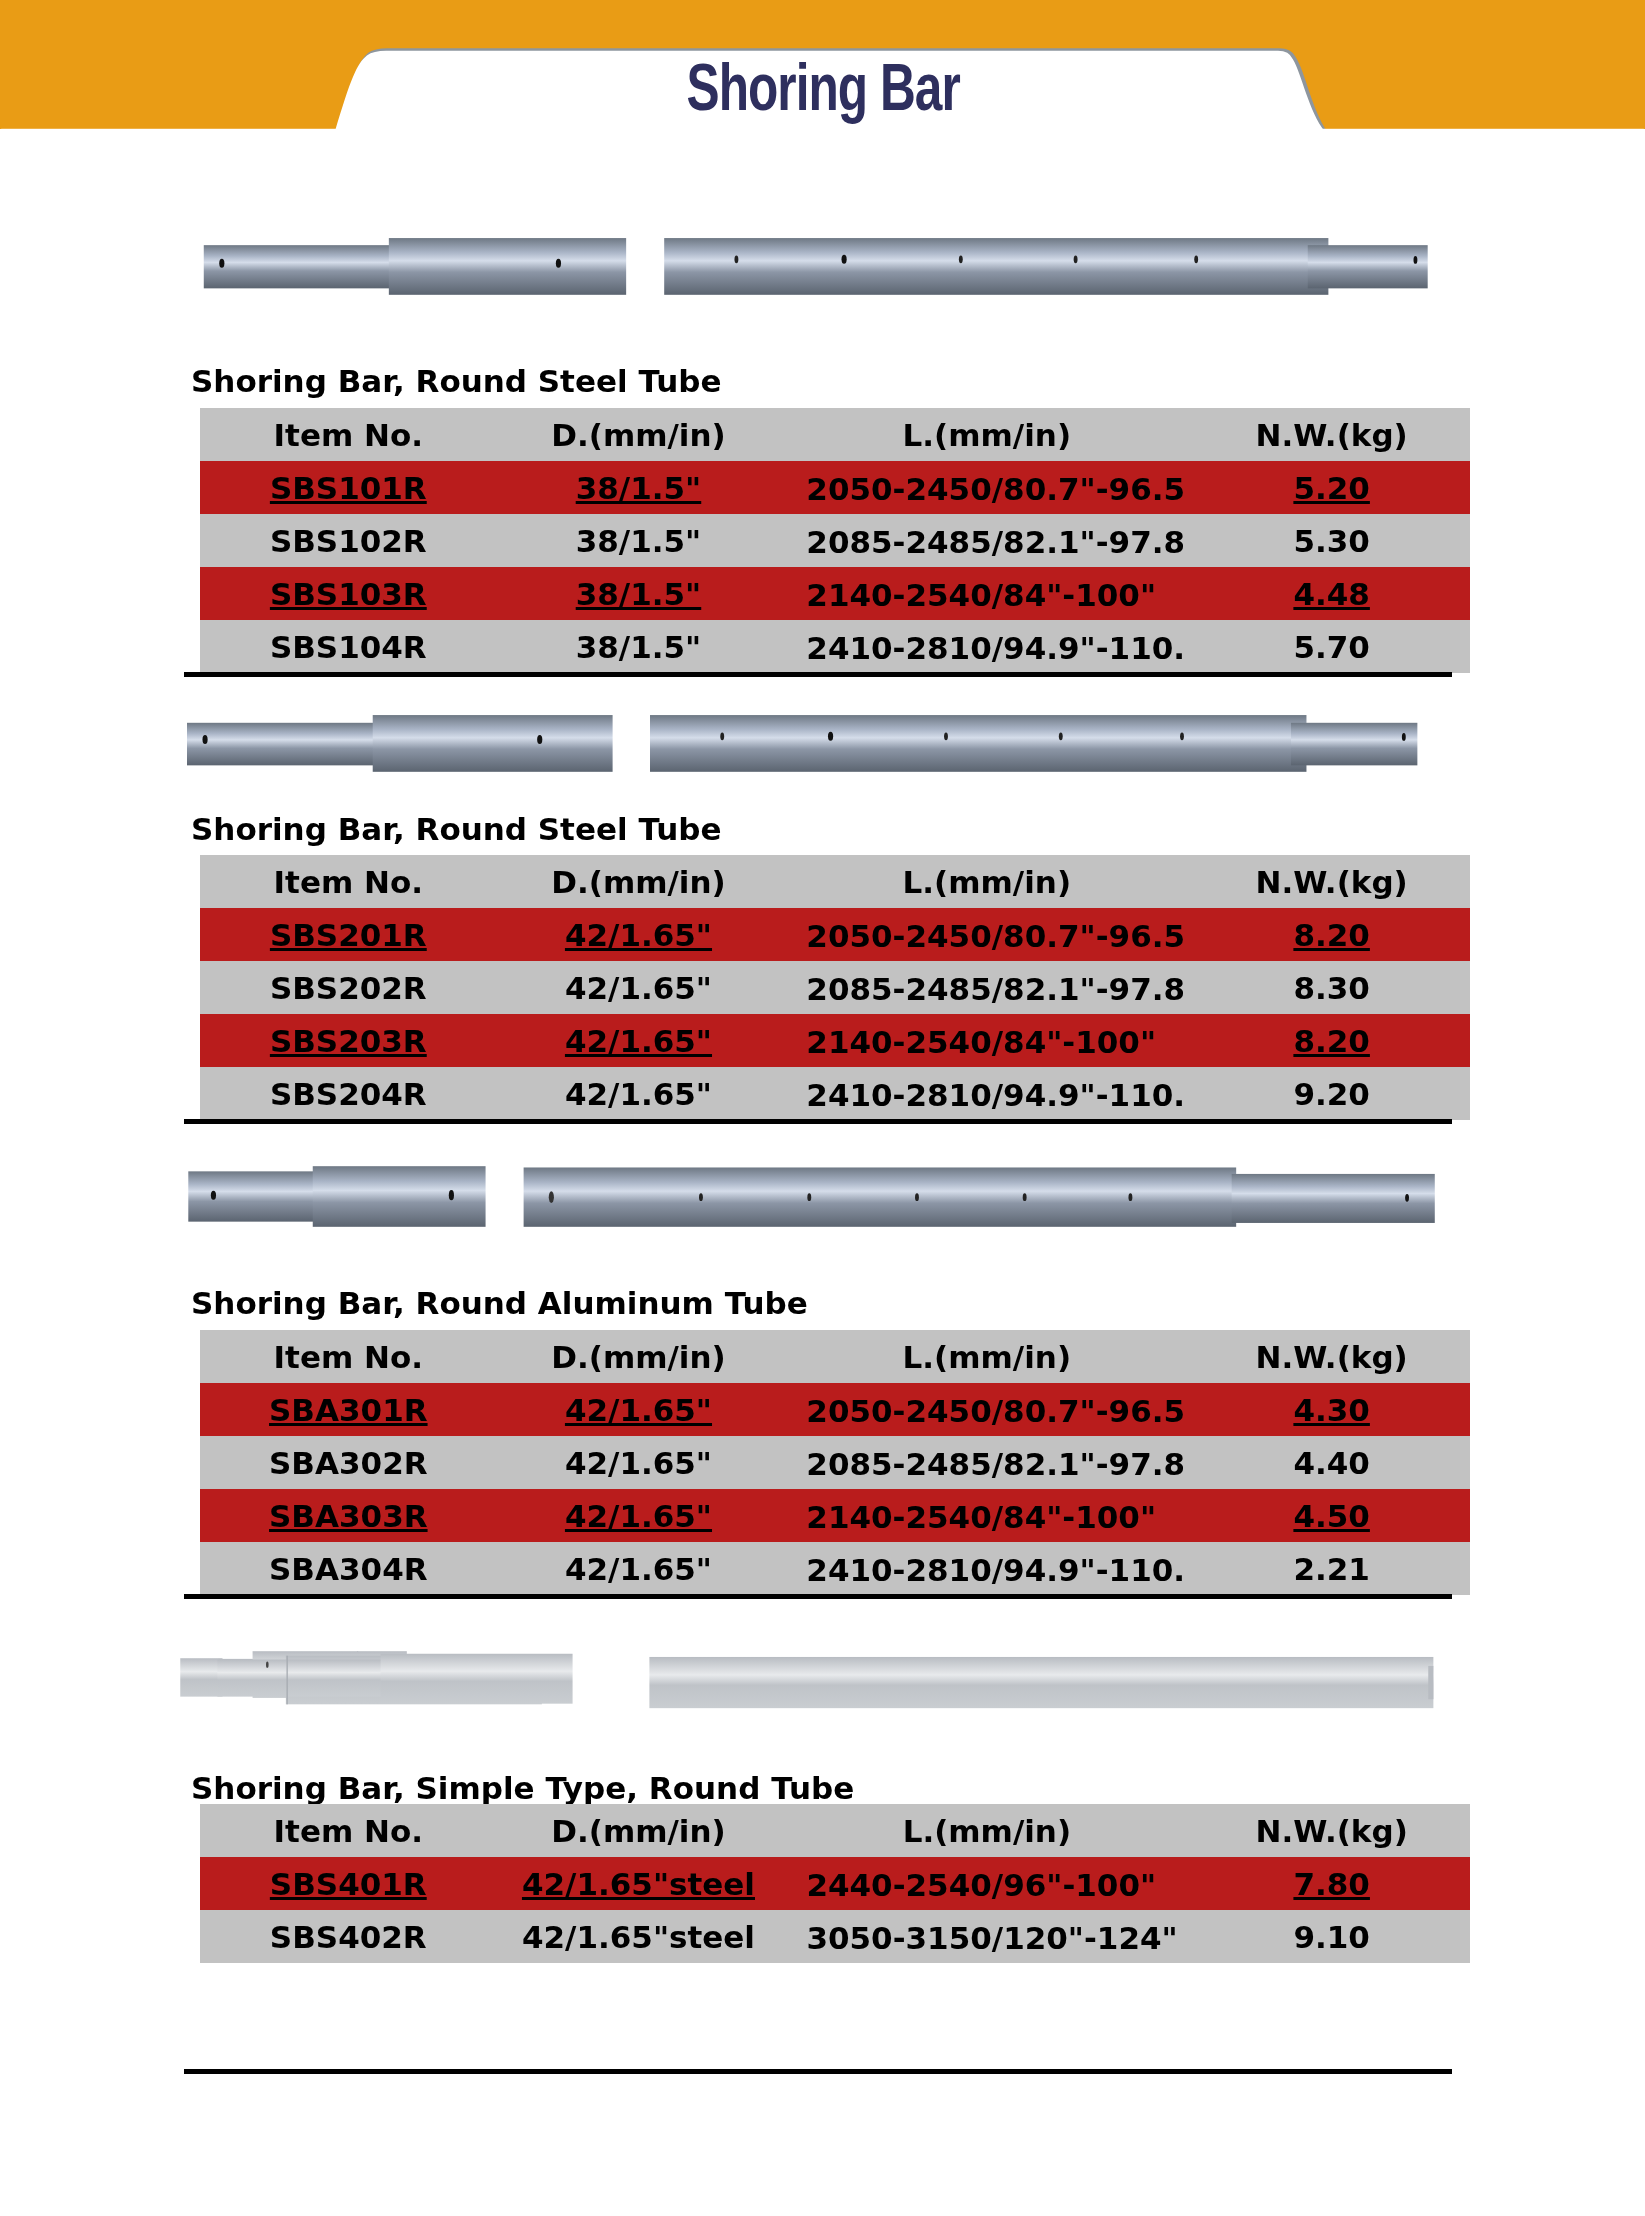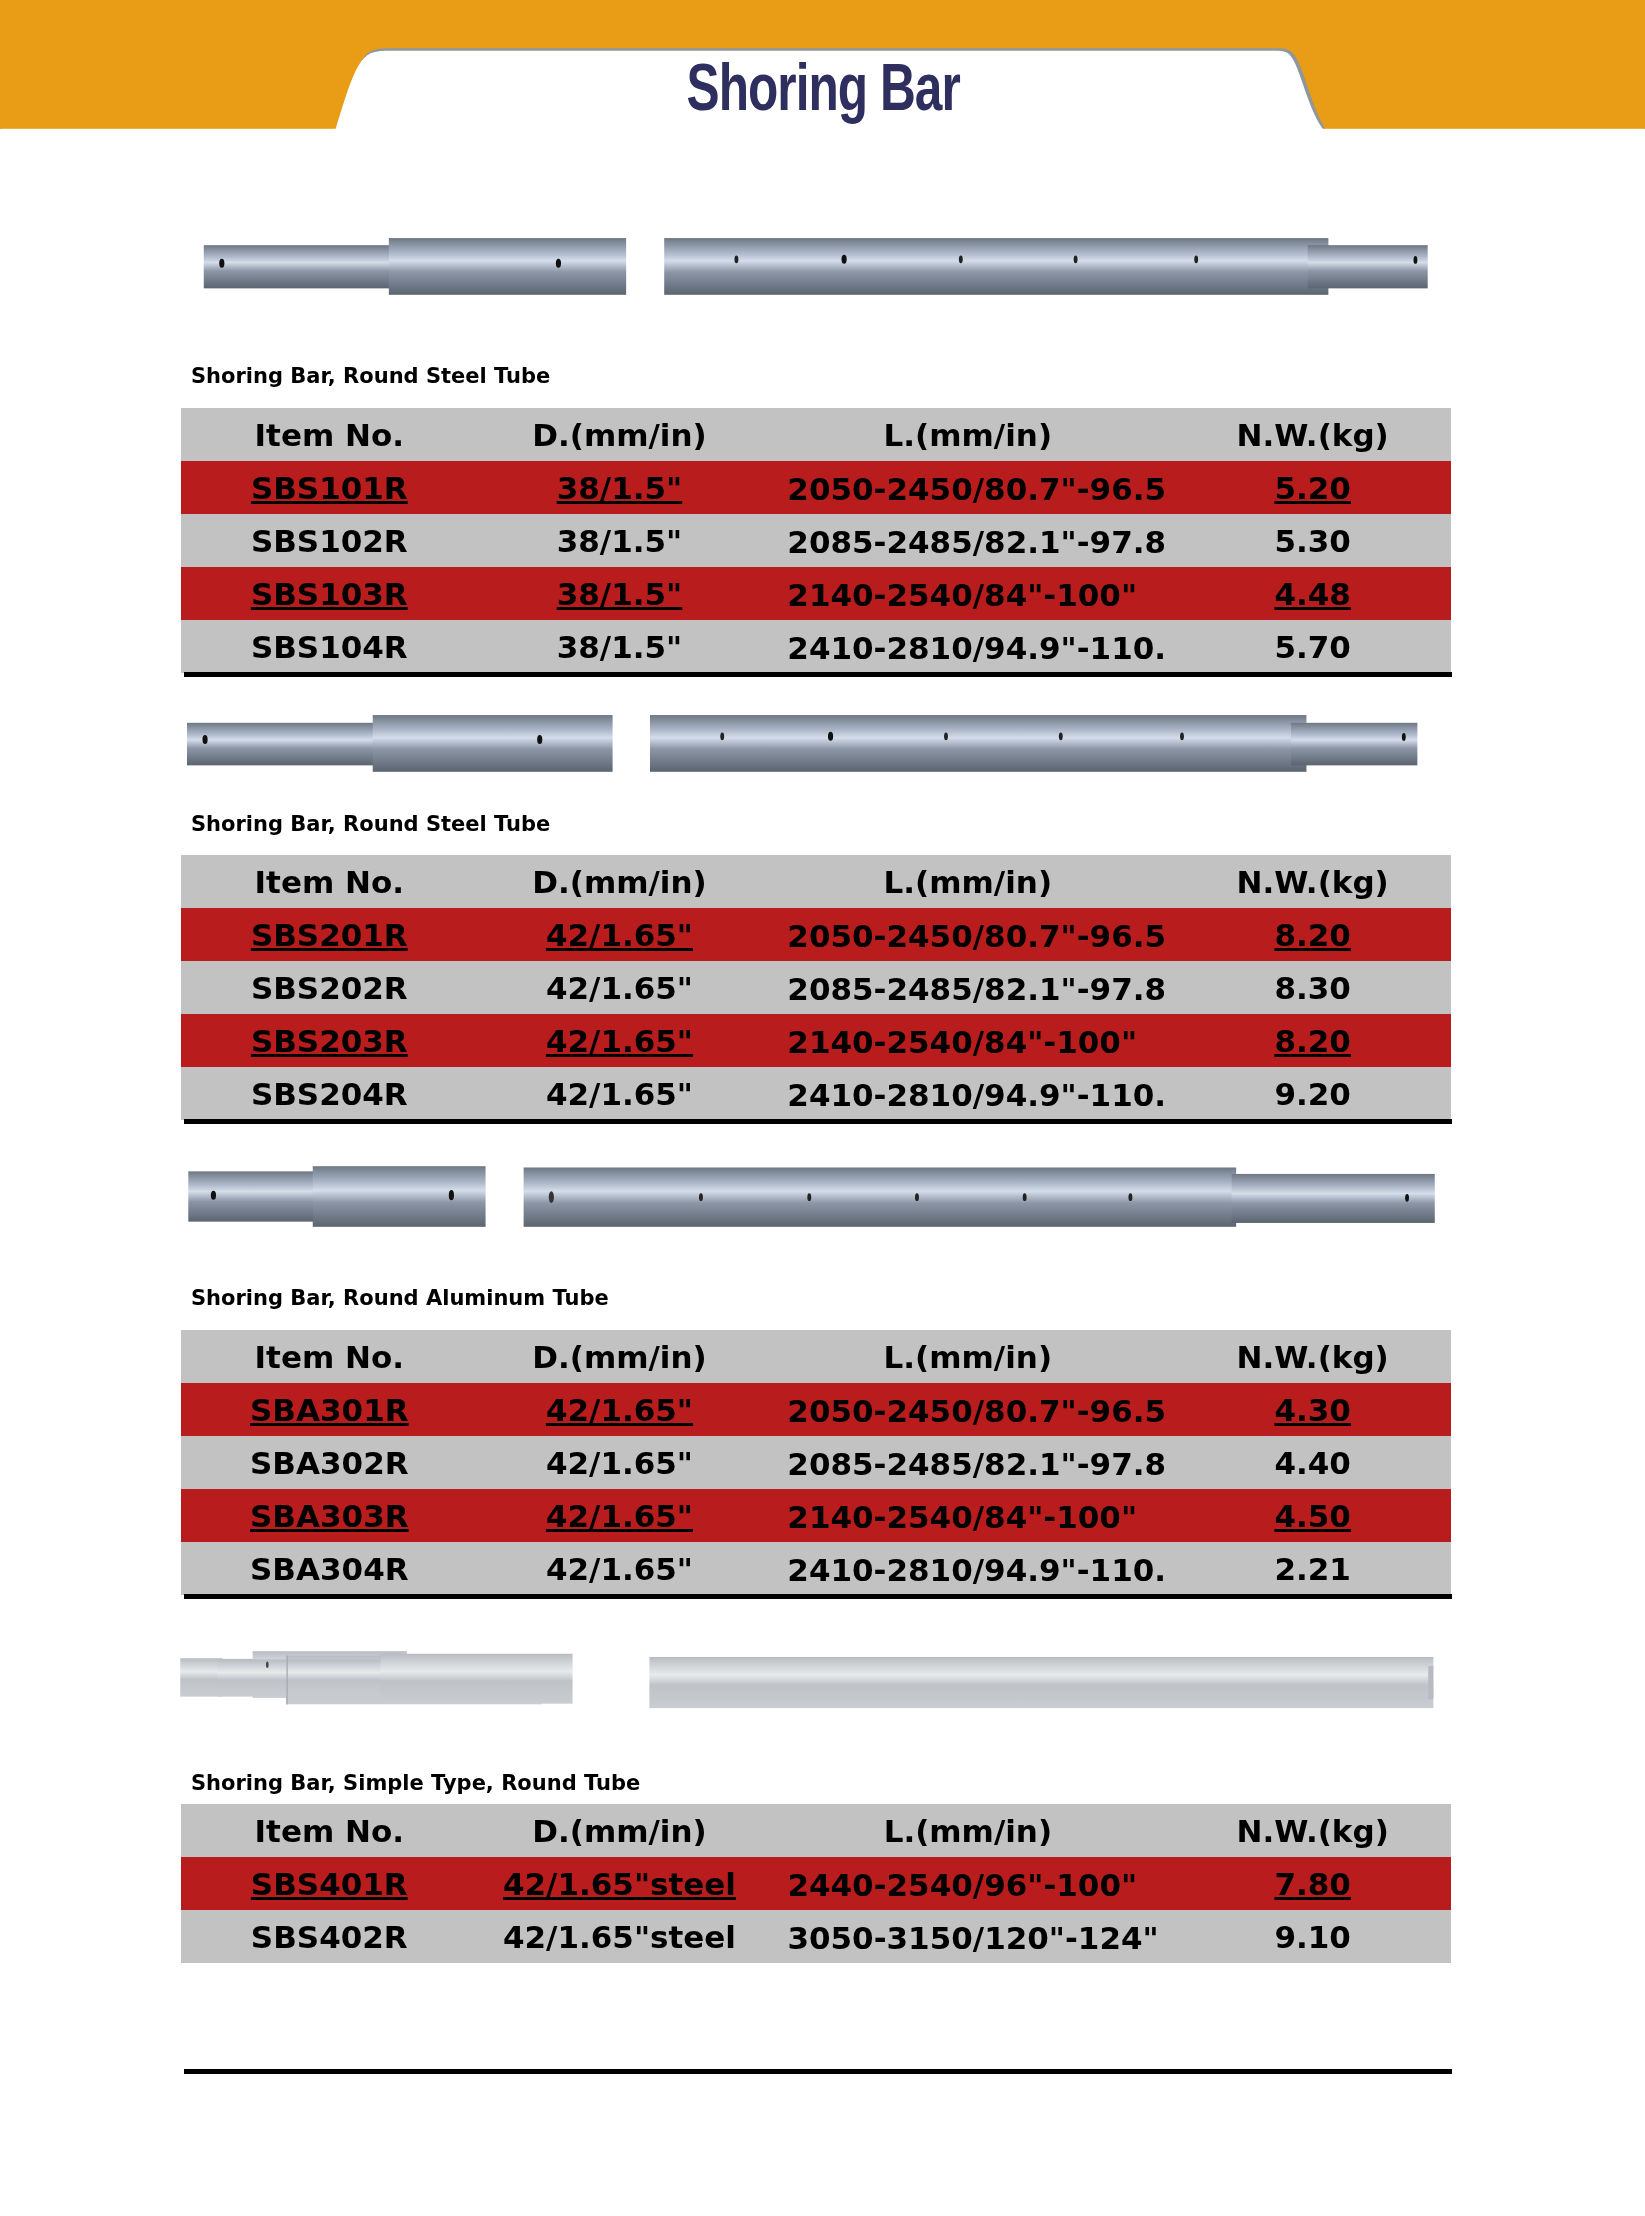--- a/index.html
+++ b/index.html
@@ -7,24 +7,24 @@
          font-family: "Liberation Sans", "DejaVu Sans", sans-serif; }
 
   .header-band { position: absolute; left: 0; top: 0; width: 1645px; height: 129px; background: #E99C15; }
   .header-tab { position: absolute; left: 0; top: 0; width: 1645px; height: 132px; }
   .page-title { position: absolute; left: 0; width: 1645px; top: 53px; text-align: center;
                 font-size: 67px; font-weight: bold; color: #2E2F5E; letter-spacing: -1.3px;
                 transform: scaleX(0.74); transform-origin: 825px 0; line-height: 1; }
 
   .bar-image { position: absolute; left: 0; width: 1645px; }
 
-  .section-title { position: absolute; left: 191px; font-size: 21px; font-weight: bold; color: #000;
+  .section-title { position: absolute; left: 191px; font-size: 31px; font-weight: bold; color: #000;
                    font-family: "DejaVu Sans", sans-serif; letter-spacing: 0px; line-height: 1; }
 
-  .spec-table { position: absolute; left: 181px; width: 1270px; border-collapse: collapse; }
+  .spec-table { position: absolute; left: 200px; width: 1270px; border-collapse: collapse; }
   .spec-table td, .spec-table th { height: 53px; padding: 0; font-weight: bold; font-size: 31px;
      font-family: "DejaVu Sans", sans-serif; color: #000; white-space: nowrap; overflow: hidden; }
   .spec-table tr.shade { background: #C2C2C2; }
   .spec-table tr.plain { background: #b91c1c; text-decoration: underline; }
   .col-item { width: 297px; text-align: center; padding-left: 0; }
   .col-dia  { width: 284px; text-align: center; }
   .col-len  { width: 413px; text-align: left; padding-left: 26px !important; max-width: 387px; }
   .col-len span { display: inline-block; width: 377px; overflow: hidden; vertical-align: middle; }
   .col-nw   { width: 277px; text-align: center; }
   .table-rule { position: absolute; left: 184px; width: 1268px; height: 4.5px; background: #000; }

